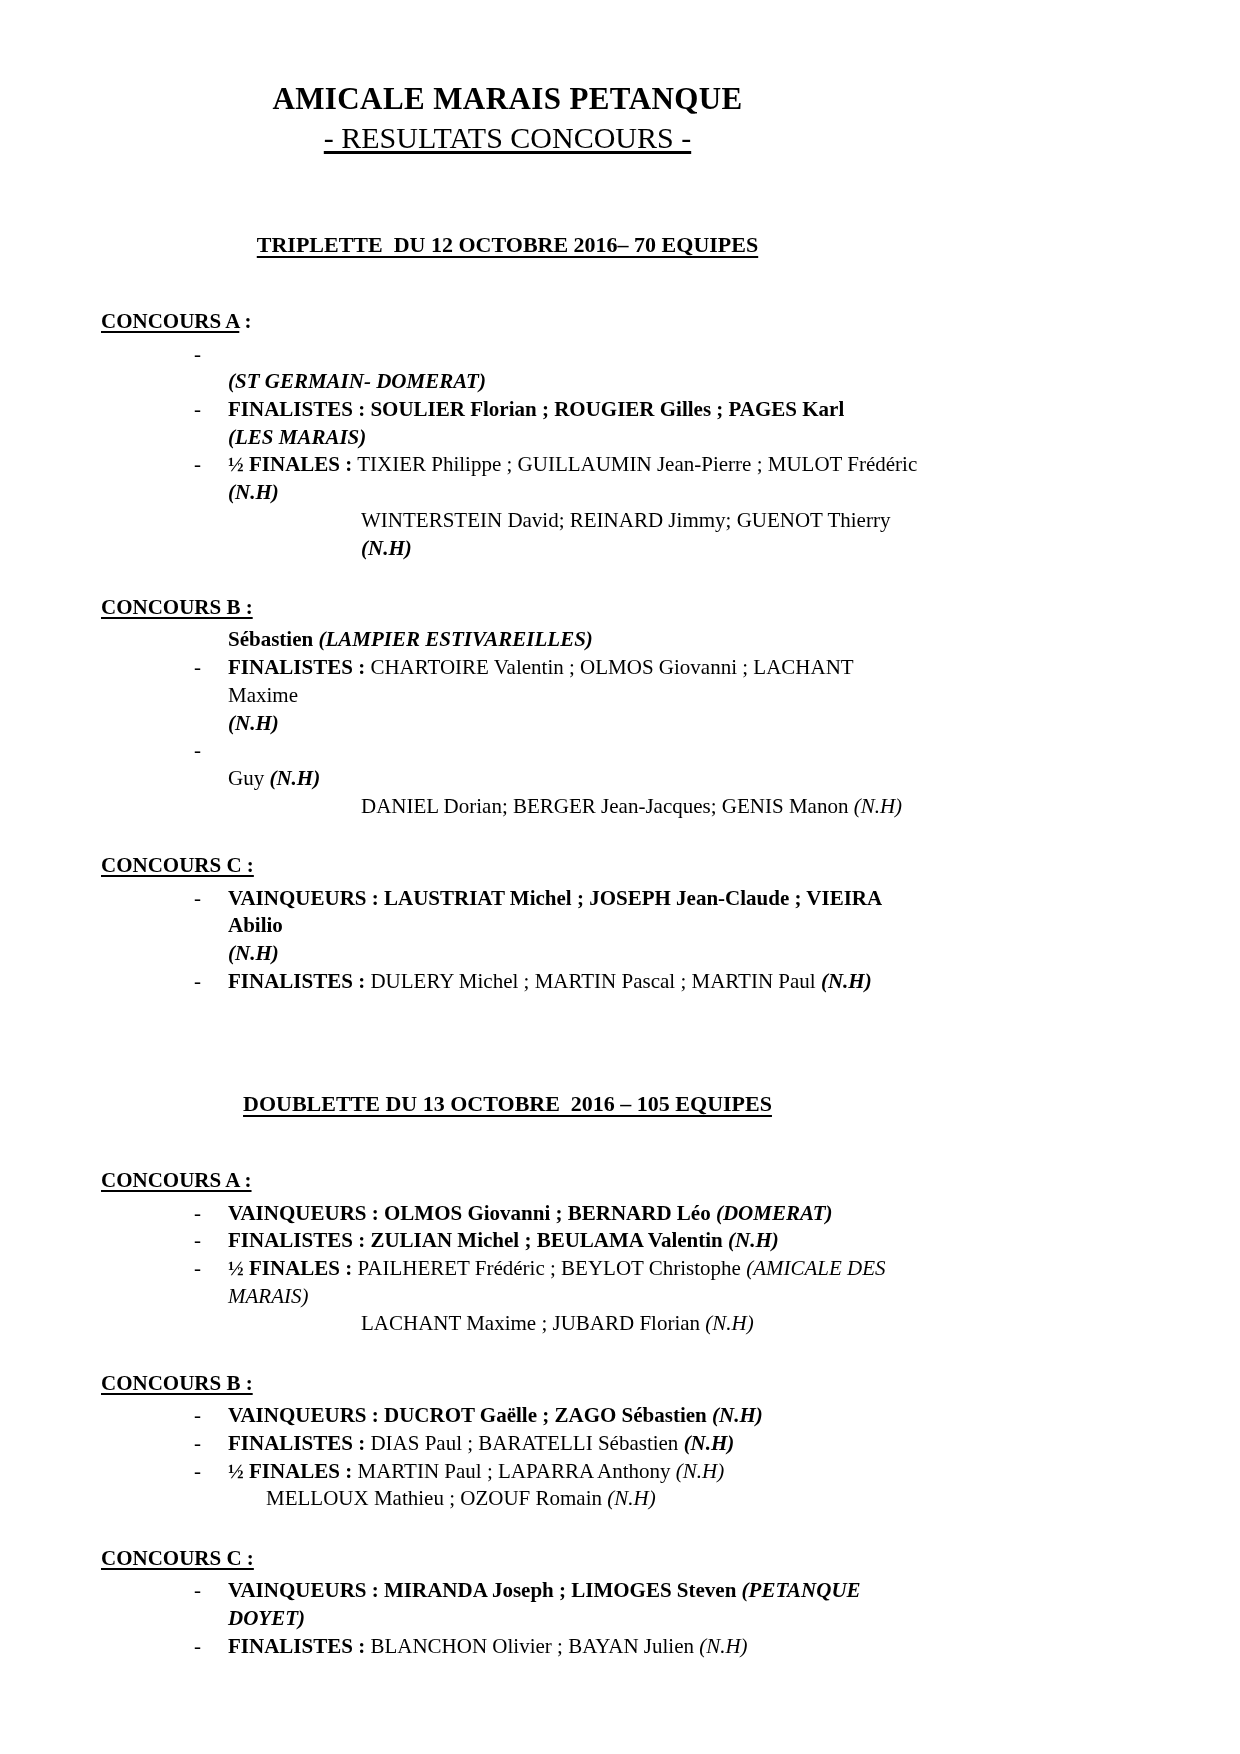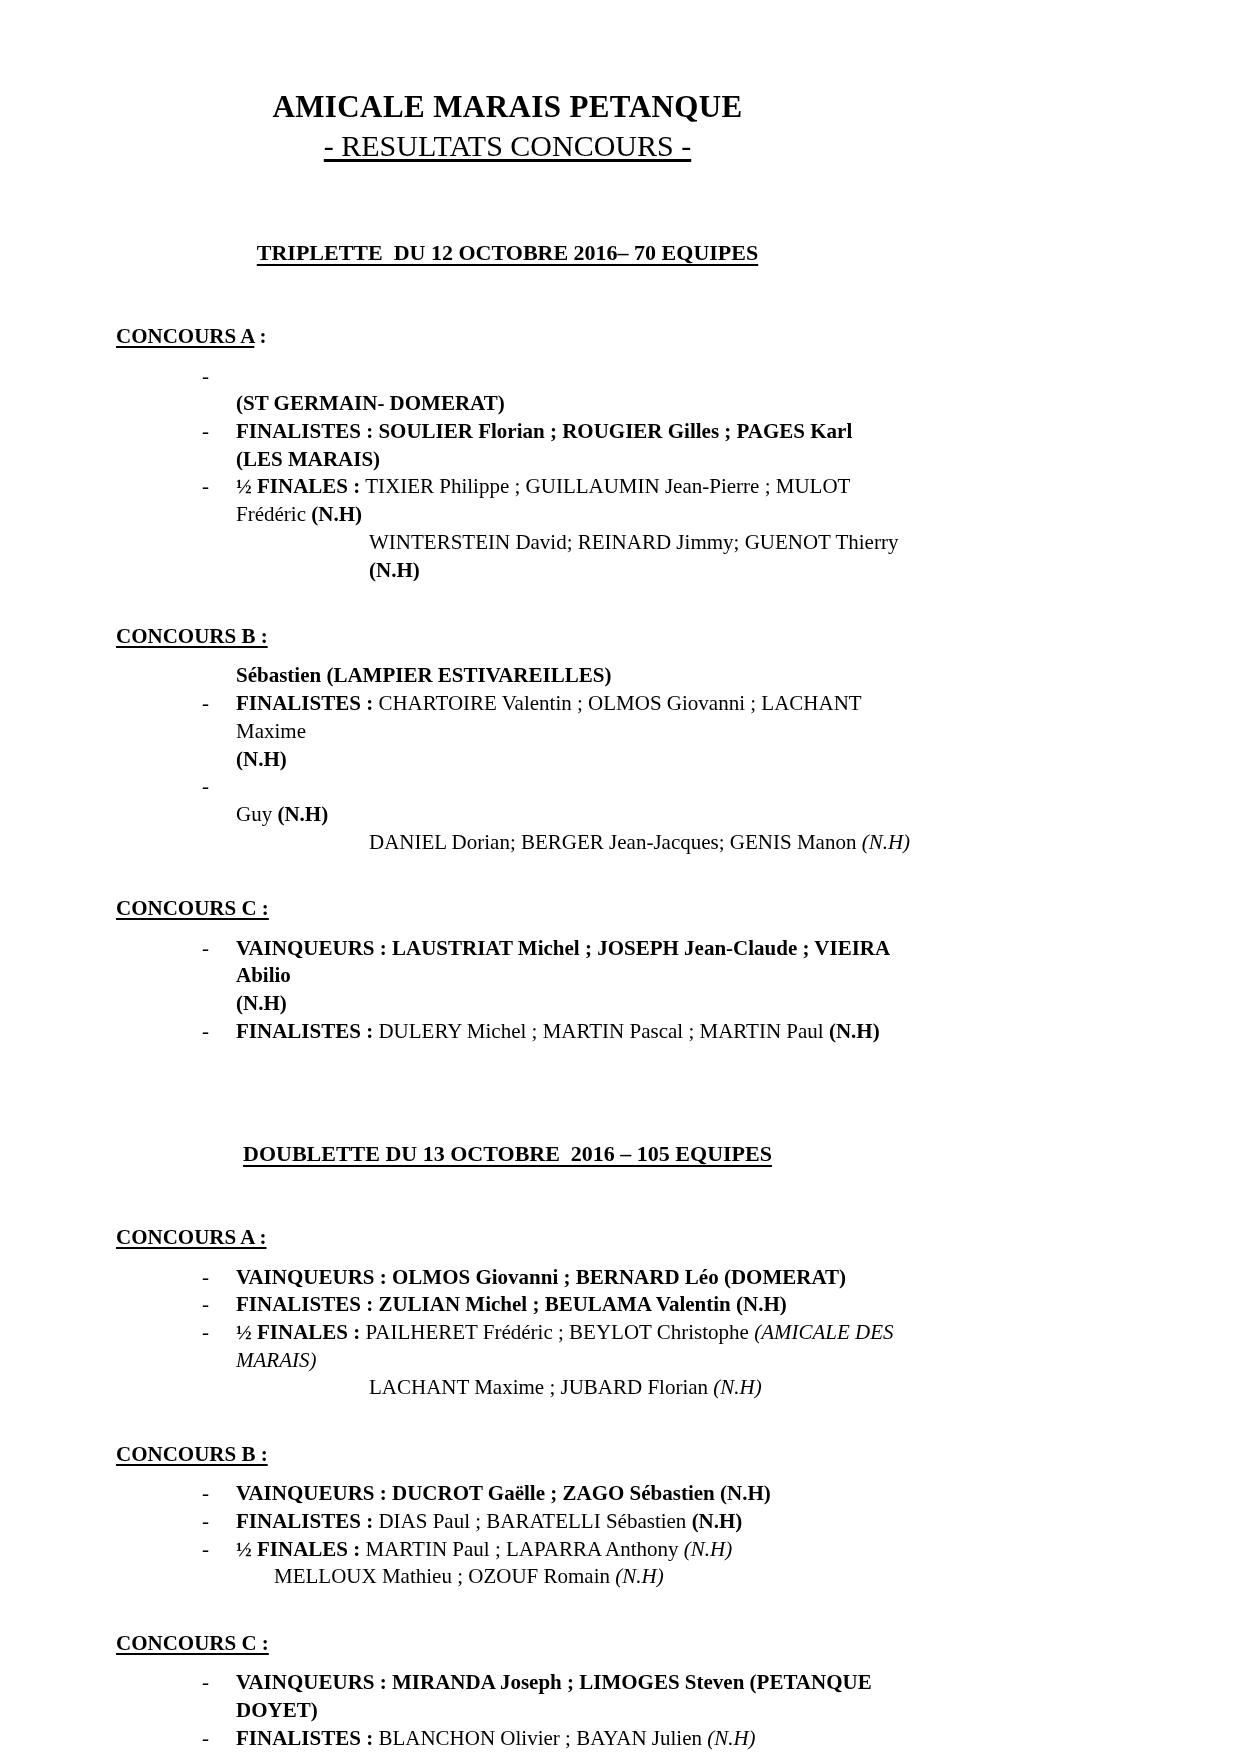--- a/index.html
+++ b/index.html
@@ -11,21 +11,21 @@
     width: 1240px;
     height: 1754px;
     font-family: "Liberation Serif", "DejaVu Serif", serif;
     color: #000000;
     -webkit-font-smoothing: antialiased;
   }
   .page {
     position: relative;
     width: 1032px;
     height: 1754px;
-    padding: 16px;
+    padding: 8px;
     box-sizing: border-box;
     overflow: hidden;
   }
   .inner {
     padding: 72px 105px 0 88px;
   }
 
   
   .doc-title {
     text-align: center;
@@ -56,21 +56,21 @@
     white-space: pre;
   }
   .tournament-block.first { margin-top: 76px; }
   .tournament-block.second { margin-top: 0; }
 
   
   .section { margin-top: 0; }
   .section-title {
     font-size: 21px;
     font-weight: bold;
-    margin: 12px;
+    margin: 5px;
     line-height: 1.34;
   }
   .section-title .u {
     text-decoration: underline;
     text-underline-offset: 3px;
   }
   .section-title .nu {
     text-decoration: none;
     font-weight: bold;
   }
@@ -99,21 +99,21 @@
     font-size: 21px;
     line-height: 1.32;
   }
   .contline.ind-body { margin-left: 132px; }
   .contline.ind-deep { margin-left: 265px; }
   .contline.ind-mid  { margin-left: 170px; }
 
   
   .b  { font-weight: bold; }
   .i  { font-style: italic; }
-  .bi { font-weight: bold; }
+  .bi { font-weight: bold; font-style: italic; }
   .n  { font-weight: normal; font-style: normal; }
   .gap-md { height: 26px; }
   .gap-lg { height: 44px; }
   .gap-xl { height: 96px; }
 </style>
 </head>
 <body>
 
 <div class="page">
   <div class="inner">

